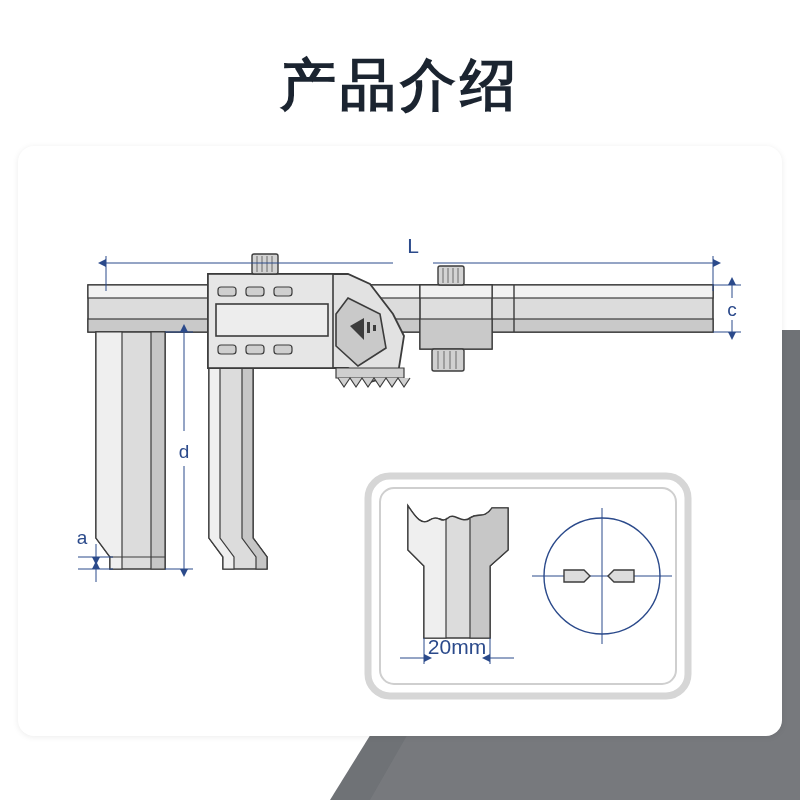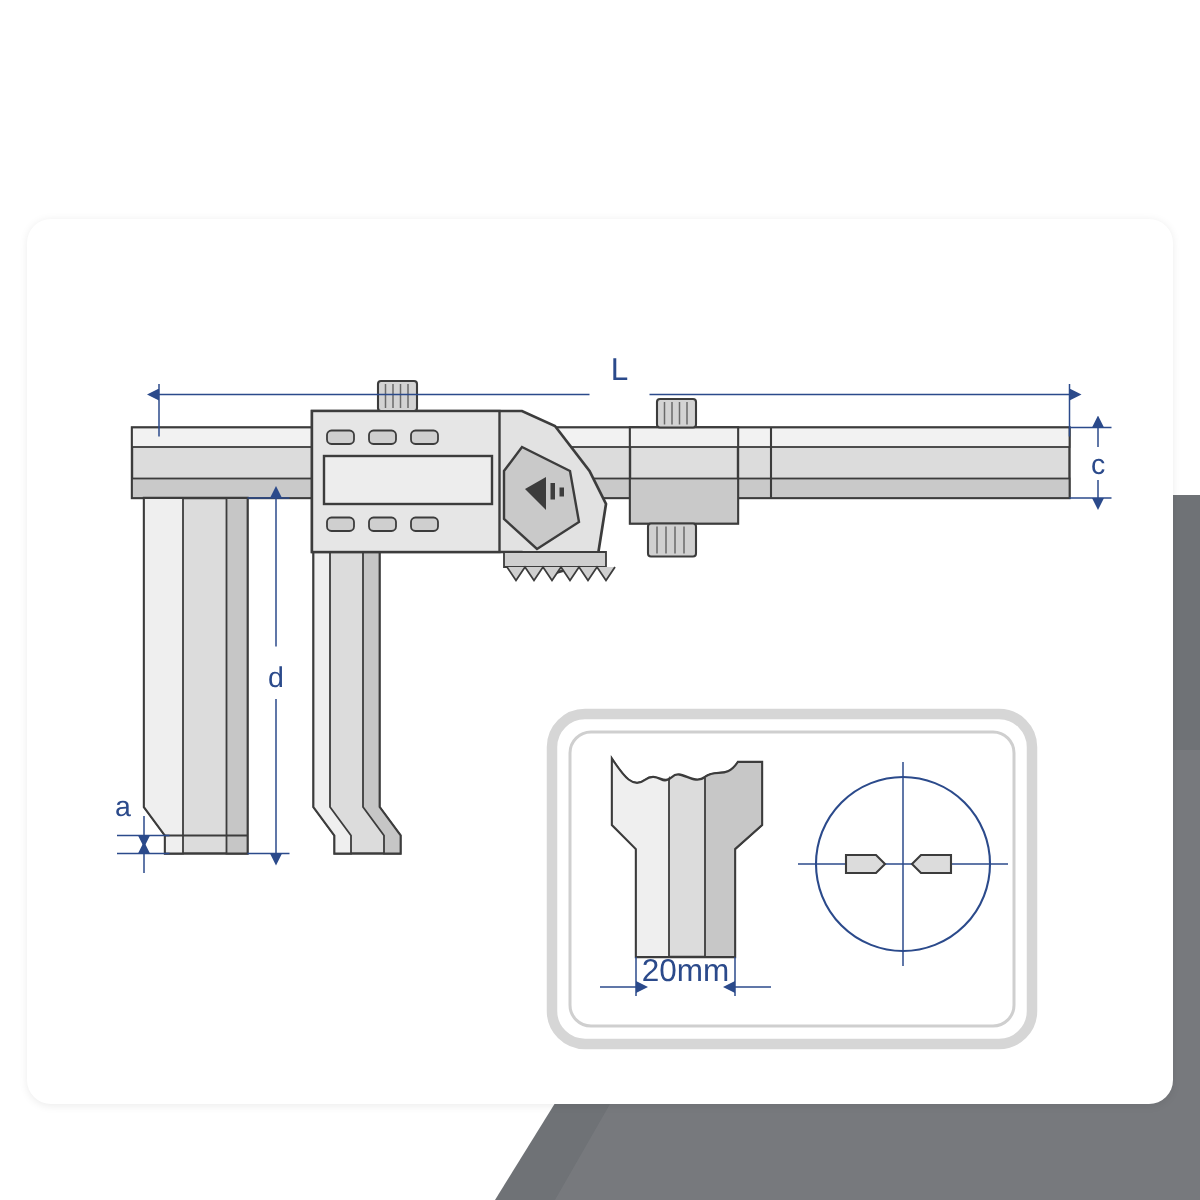--- a/index.html
+++ b/index.html
@@ -54,20 +54,21 @@
   }
 </style>
 </head>
 <body>
 
 <div class="page">
 
   <div class="bg-grey"></div>
   <div class="bg-grey2"></div>
 
+  <div class="title">产品介绍</div>
 
   <div class="card">
 
     <svg class="diagram" width="764" height="590" viewBox="0 0 764 590">
       <defs>
         <marker id="arrL" markerWidth="9" markerHeight="8" refX="8" refY="4" orient="auto">
           <path d="M8,0 L0,4 L8,8 z" fill="#2b4a8b"></path>
         </marker>
         <marker id="arrR" markerWidth="9" markerHeight="8" refX="1" refY="4" orient="auto">
           <path d="M1,0 L9,4 L1,8 z" fill="#2b4a8b"></path>

